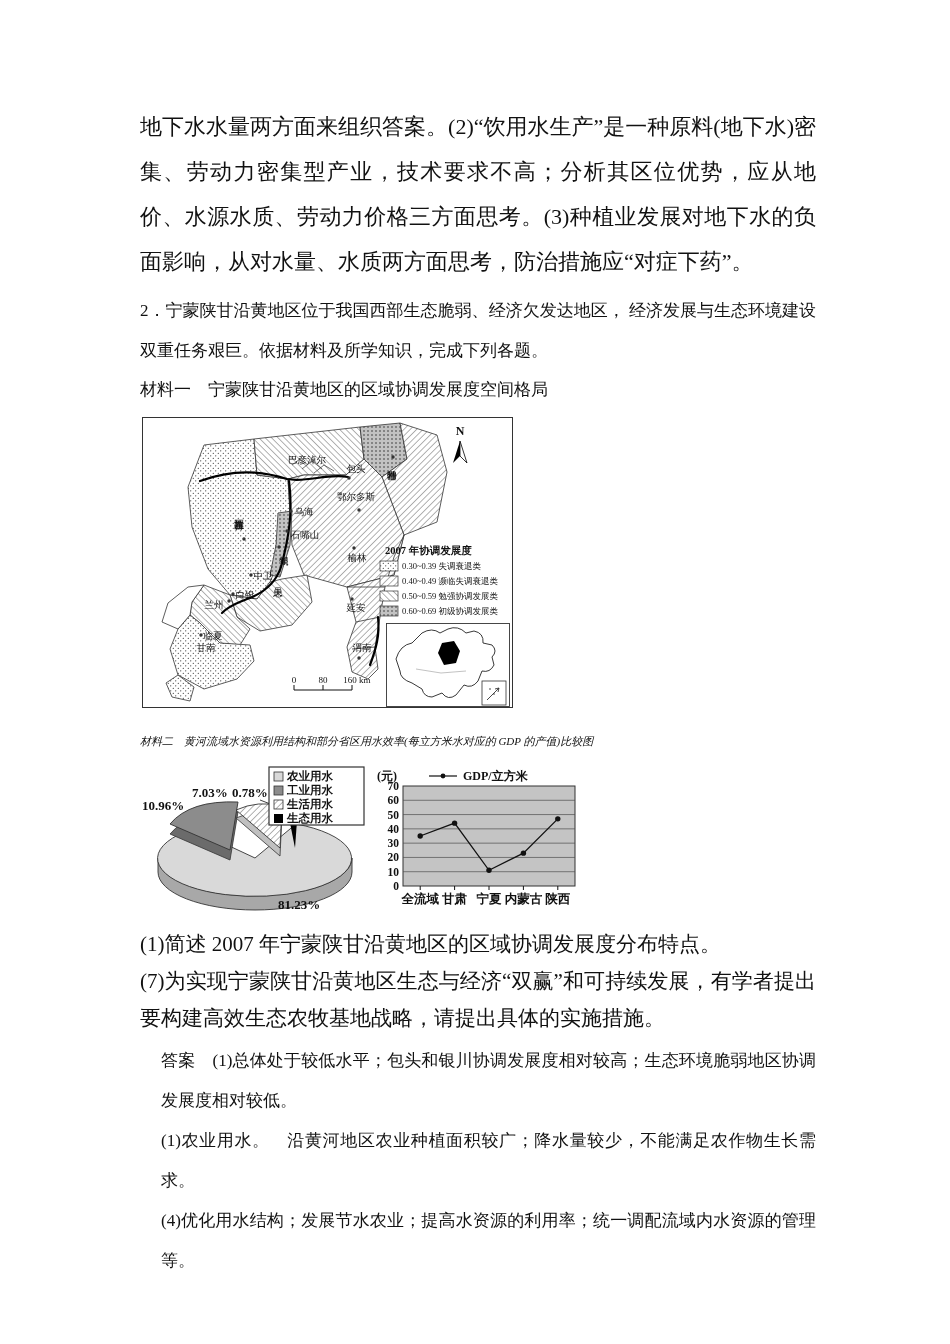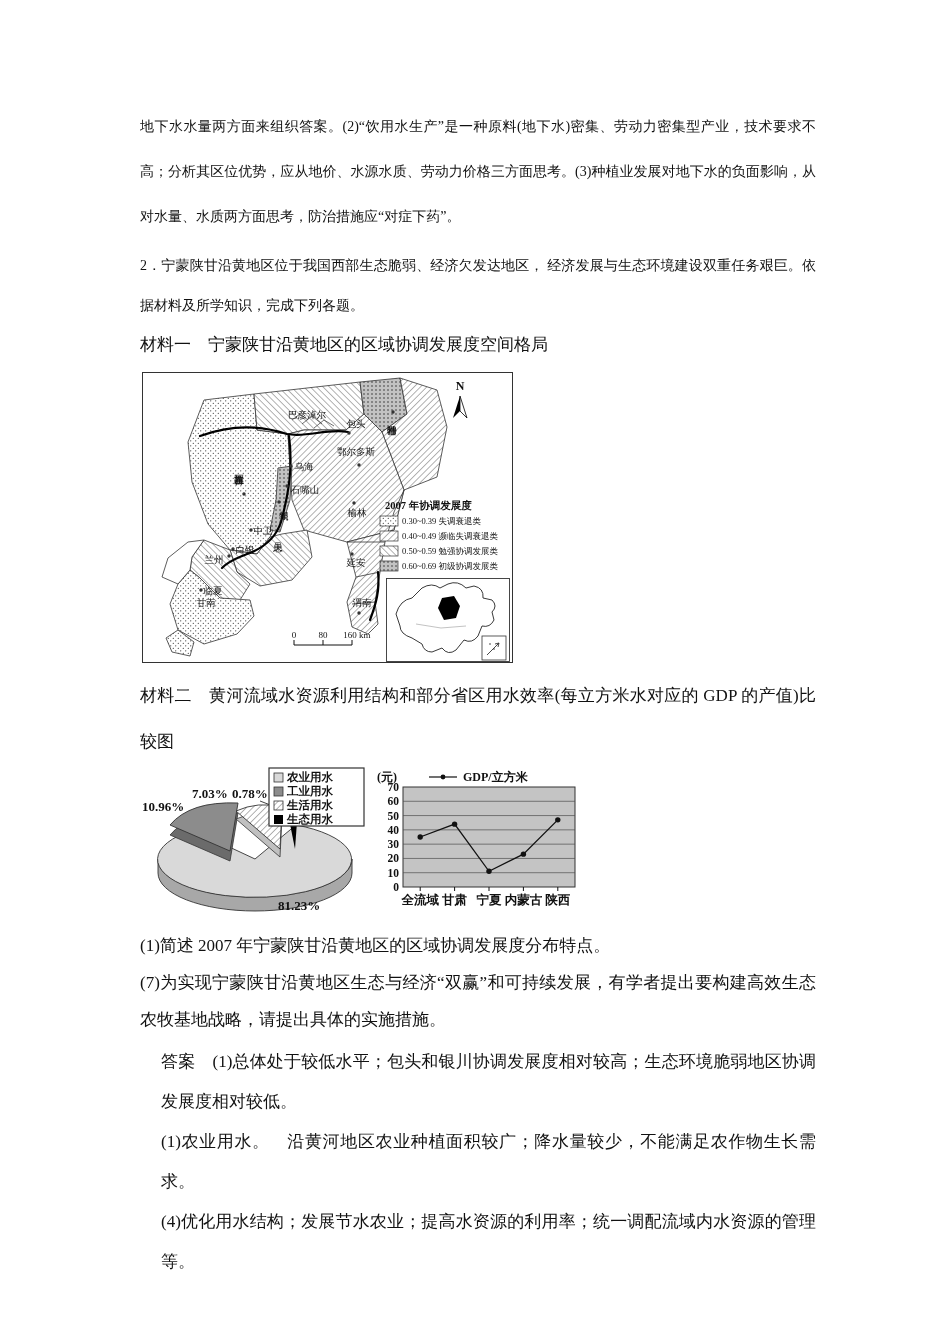--- a/index.html
+++ b/index.html
@@ -1,24 +1,24 @@
 <!DOCTYPE html>
 <html><head>
 <meta charset="utf-8">
 <style>
   html,body{margin:0;padding:0;background:#fff;}
   body{width:950px;height:1344px;overflow:hidden;position:relative;
        font-family:"Liberation Serif","DejaVu Serif",serif;color:#111;}
   .content{position:absolute;left:140px;top:104px;width:676px;}
   p{margin:0;}
-  .body-par{font-size:14px;line-height:45px;text-align:justify;}
-  .intro2{font-size:14px;line-height:40px;text-align:justify;}
+  .body-par{font-size:22px;line-height:45px;text-align:justify;}
+  .intro2{font-size:17px;line-height:40px;text-align:justify;}
   .mat-label{font-size:17px;line-height:38px;}
-  .mat2{font-size:17px;line-height:46px;text-align:justify;}
-  .q-par{font-size:17px;line-height:37px;text-align:justify;}
+  .mat2{font-size:11px;line-height:46px;text-align:justify;font-style:italic;}
+  .q-par{font-size:21px;line-height:37px;text-align:justify;}
   .a-par{font-size:17px;line-height:40px;text-align:justify;}
   .map-figure{margin:8px 0 6px 2px;width:371px;height:291px;}
   .charts-row{display:flex;align-items:flex-start;margin-top:2px;height:148px;}
   svg text{font-family:"Liberation Serif","DejaVu Serif",serif;fill:#111;}
   .city-lab{font-size:9.5px;}
   .vtext{writing-mode:vertical-rl;text-orientation:upright;}
   .leg-title{font-size:10.5px;font-weight:bold;}
   .leg-item{font-size:8.5px;}
   .scale-lab{font-size:9px;}
   .north-lab{font-size:12px;font-weight:bold;}

